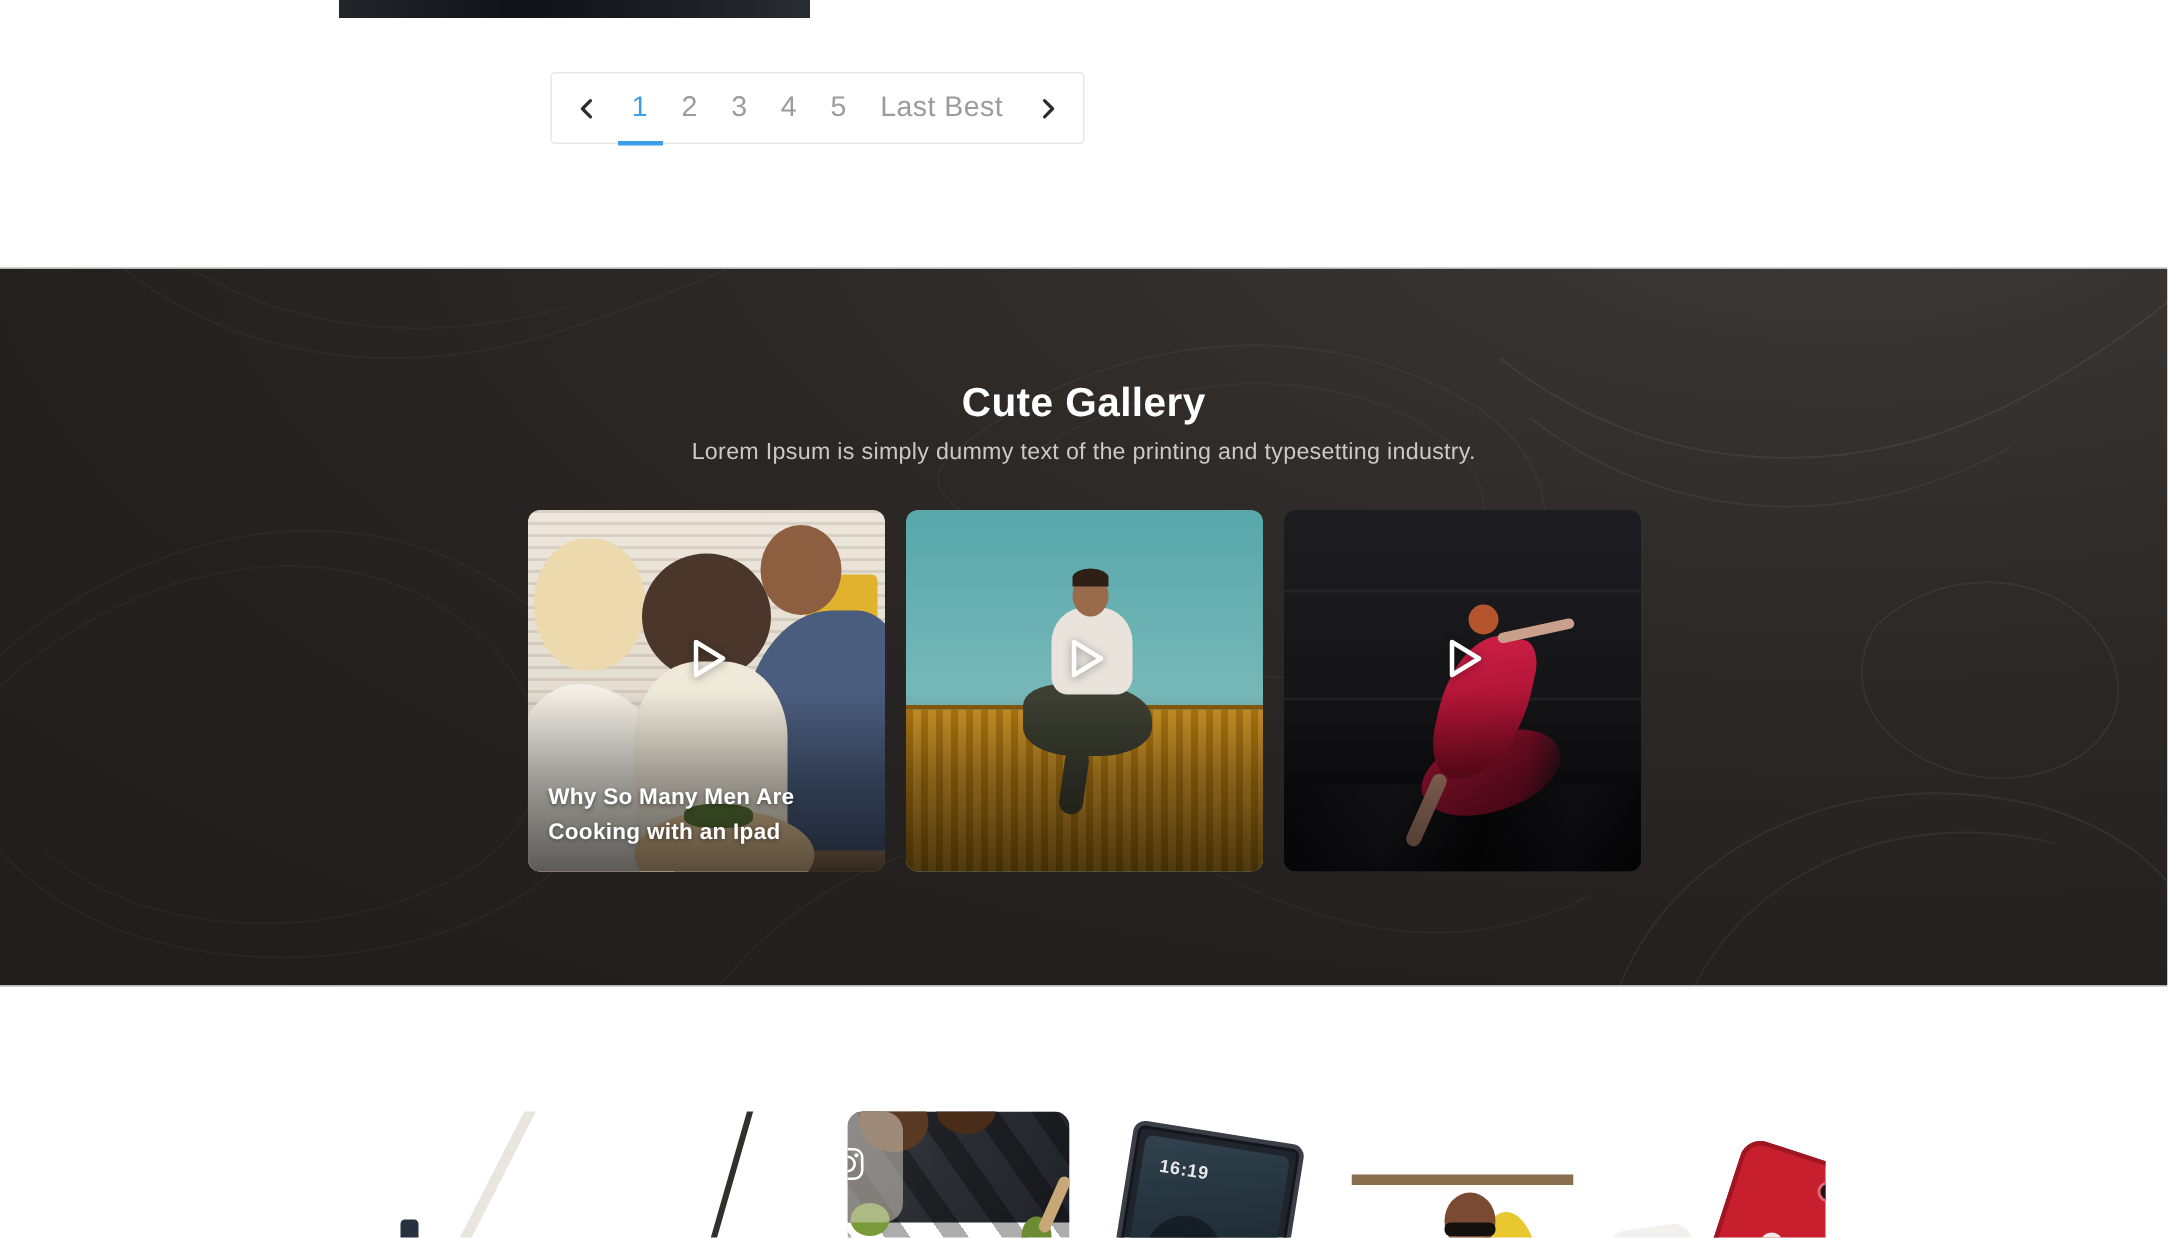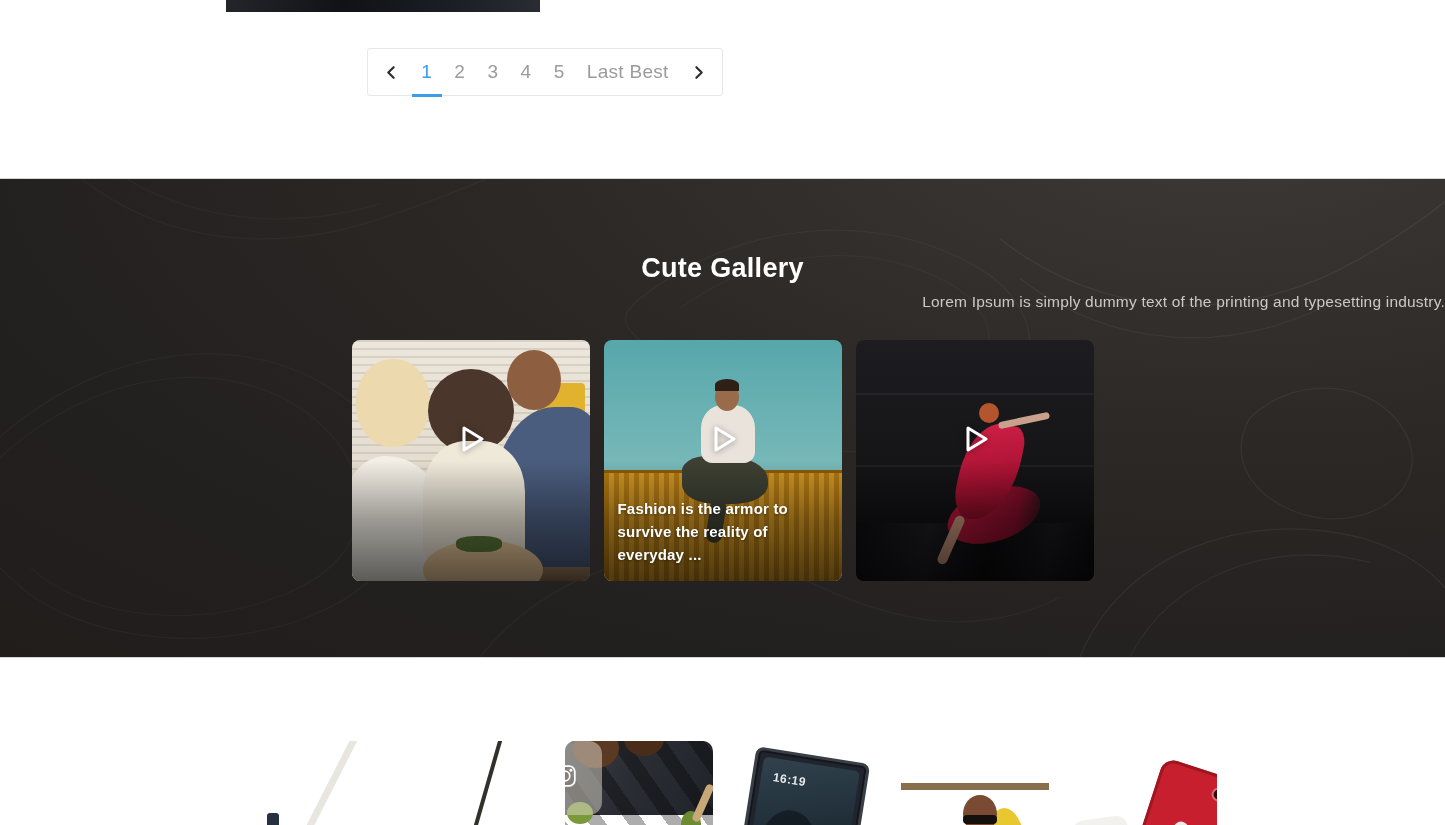--- a/index.html
+++ b/index.html
@@ -22,21 +22,21 @@
   .page-last{font-size:19px;color:#9b9b9b;cursor:pointer;letter-spacing:.3px;}
   .page-arrow{display:flex;align-items:center;cursor:pointer;}
 
   
   .video-section{position:absolute;left:0;top:178px;width:1445px;height:480px;
     background:radial-gradient(ellipse at 85% -10%, #3d3936 0%, #2c2825 42%, #232020 72%, #201d1b 100%);
     border-top:1px solid #d5d5d5;border-bottom:1px solid #d5d5d5;overflow:hidden;}
   .contours{position:absolute;left:0;top:0;width:100%;height:100%;}
   .vg-title{position:absolute;top:74px;left:0;width:100%;text-align:center;color:#ffffff;
     font-size:27px;font-weight:700;letter-spacing:.3px;margin:0;}
-  .vg-subtitle{position:absolute;top:114px;left:0;width:100%;text-align:right;color:#cbc8c6;
+  .vg-subtitle{position:absolute;top:114px;left:0;width:100%;text-align:center;color:#cbc8c6;
     font-size:15.5px;margin:0;letter-spacing:.2px;}
 
   .cards-row{position:absolute;top:161px;left:50%;transform:translateX(-50%);display:flex;gap:14px;}
   .vcard{width:238px;height:241px;border-radius:8px;overflow:hidden;position:relative;cursor:pointer;
     background:#333;}
   .vcard .art{position:absolute;inset:0;}
   .vcard .shade{position:absolute;inset:0;
     background:linear-gradient(180deg,rgba(0,0,0,0) 50%,rgba(0,0,0,.35) 74%,rgba(0,0,0,.62) 100%);}
   .vcard .vtitle{position:absolute;left:0;right:0;bottom:0;padding:0 14px 15px 14px;color:#fff;
     font-size:15px;font-weight:700;line-height:23px;letter-spacing:.2px;
@@ -211,38 +211,38 @@
         <div class="blob c1-kidsweater"></div>
         <div class="blob c1-turkey"></div>
         <div class="blob c1-herbs"></div>
       </div>
       <div class="shade"></div>
       <span class="playbtn">
         <svg width="40" height="40" viewBox="0 0 40 40">
             <path d="M13 9 L31 20 L13 31 Z" fill="none" stroke="#ffffff" stroke-width="3" stroke-linejoin="round" stroke-linecap="round"></path>
           </svg>
       </span>
+      <div class="vtitle">Why So Many Men Are Cooking with an Ipad</div>
     </div>
 
     <div class="vcard">
       <div class="art art-c2">
         <div class="c2-wall"></div>
         <div class="blob c2-pants"></div>
         <div class="blob c2-leg"></div>
         <div class="blob c2-shirt"></div>
         <div class="blob c2-head"></div>
         <div class="blob c2-hair"></div>
       </div>
       <div class="shade"></div>
       <span class="playbtn">
         <svg width="40" height="40" viewBox="0 0 40 40">
             <path d="M13 9 L31 20 L13 31 Z" fill="none" stroke="#ffffff" stroke-width="3" stroke-linejoin="round" stroke-linecap="round"></path>
           </svg>
       </span>
-      <div class="vtitle">Fashion is the armor to survive the reality of everyday ...</div>
     </div>
 
     <div class="vcard">
       <div class="art art-c3">
         <div class="c3-line1"></div>
         <div class="c3-line2"></div>
         <div class="c3-floor"></div>
         <div class="blob c3-swoosh"></div>
         <div class="blob c3-dress"></div>
         <div class="blob c3-hair"></div>

